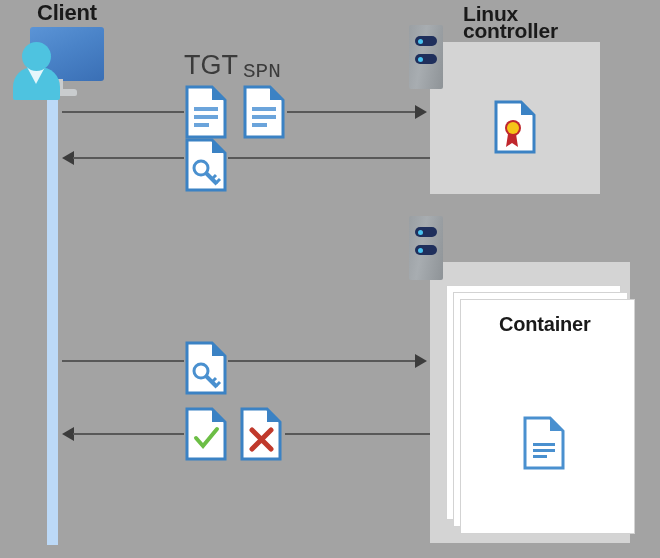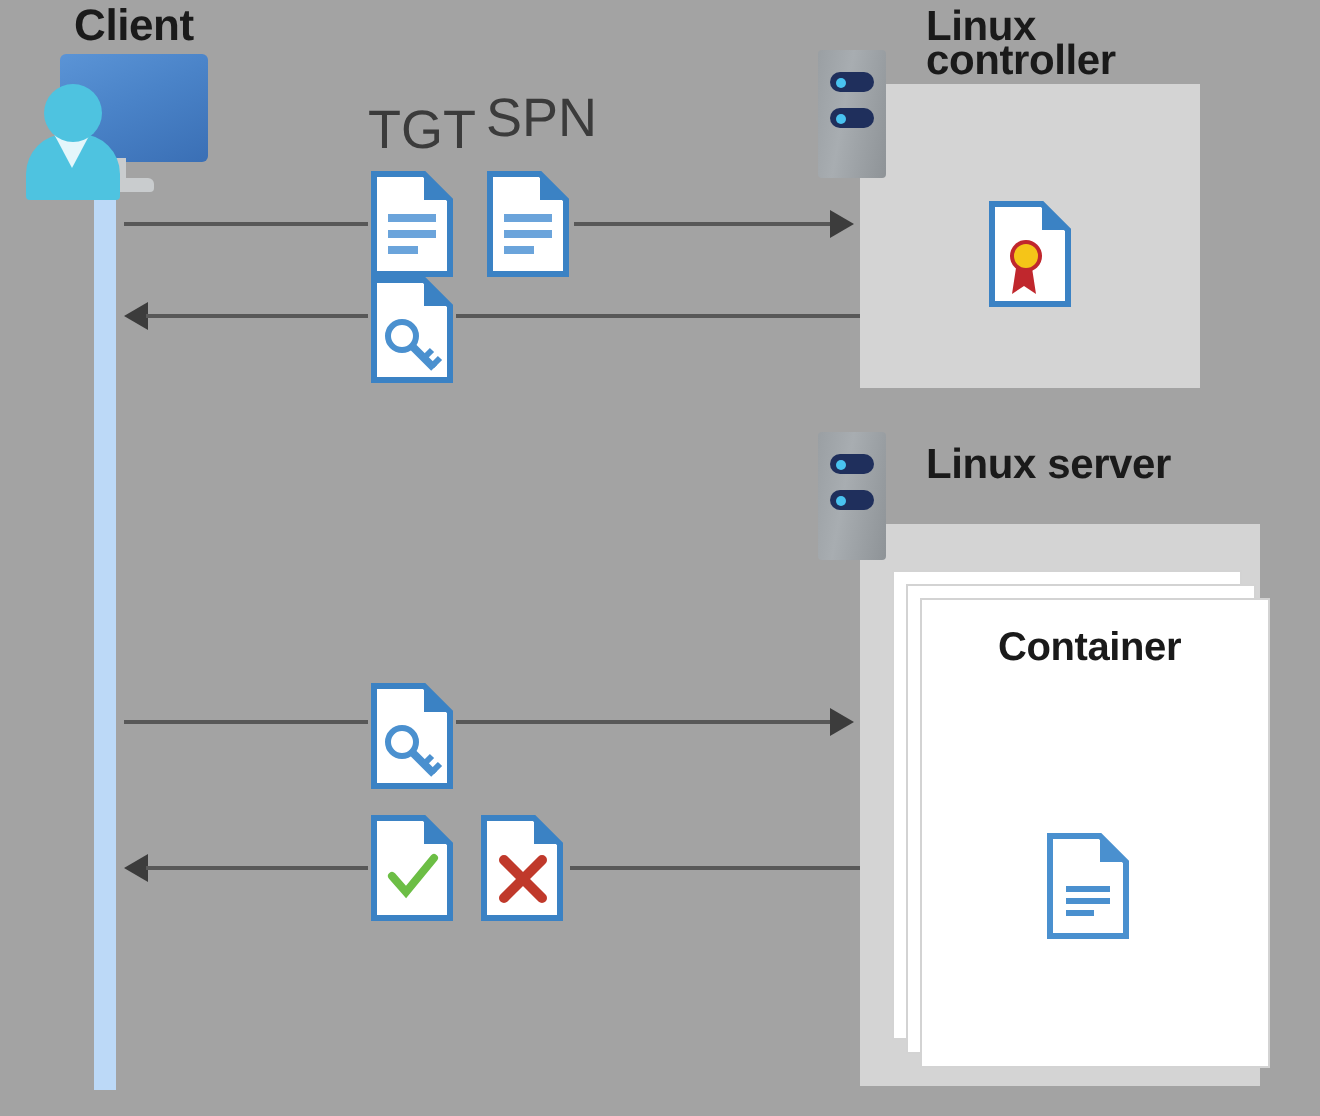--- a/index.html
+++ b/index.html
@@ -191,21 +191,20 @@
 
   <div class="abs srv" style="left:409px; top:216px;">
     <div class="srv-bar" style="top:11px;">
       <div class="srv-dot"></div>
     </div>
     <div class="srv-bar" style="top:29px;">
       <div class="srv-dot"></div>
     </div>
   </div>
 
-  <div class="abs ttl-bold" style="left:463px; top:221px; font-size:21px;">Linux server</div>
 
   <div class="abs card" style="left:446px; top:285px; width:175px; height:235px;"></div>
   <div class="abs card" style="left:453px; top:292px; width:175px; height:235px;"></div>
   <div class="abs card" style="left:460px; top:299px; width:175px; height:235px;text-align:right;">
 
     <div class="abs ttl-bold" style="left:38px; top:13px; font-size:20px;">Container</div>
 
 
     <div class="doc" style="left:62px; top:116px; width:38px; height:48px;">
       <svg viewBox="0 0 42 54" width="38" height="48">
@@ -213,21 +212,21 @@
         <path d="M27 2 l13 13 h-13 z" fill="#4a90cf"></path>
         <rect x="10" y="27" width="22" height="3" fill="#4a90cf"></rect>
         <rect x="10" y="33" width="22" height="3" fill="#4a90cf"></rect>
         <rect x="10" y="39" width="14" height="3" fill="#4a90cf"></rect>
       </svg>
     </div>
 
   </div>
 
   <div class="abs lbl-plain" style="left:184px; top:50px; font-size:27px;">TGT</div>
-  <div class="abs lbl-plain" style="left:243px; top:44px; font-size:27px;">SPN</div>
+  <div class="abs lbl-plain" style="left:243px; top:60px; font-size:21px;font-family:Liberation Mono, monospace;">SPN</div>
 
   <div class="abs conn" style="left:62px; top:111px; width:122px;"></div>
   <div class="abs conn" style="left:287px; top:111px; width:129px;"></div>
   <div class="abs arrow-right" style="left:415px; top:105px;"></div>
 
   <div class="doc" style="left:185px; top:85px;">
     <svg viewBox="0 0 42 54">
       <path d="M2 2 h25 l13 13 v37 h-38 z" fill="#ffffff" stroke="#3b82c4" stroke-width="3"></path>
       <path d="M27 2 l13 13 h-13 z" fill="#3b82c4"></path>
       <rect x="9" y="22" width="24" height="4" fill="#6ba4db"></rect>

